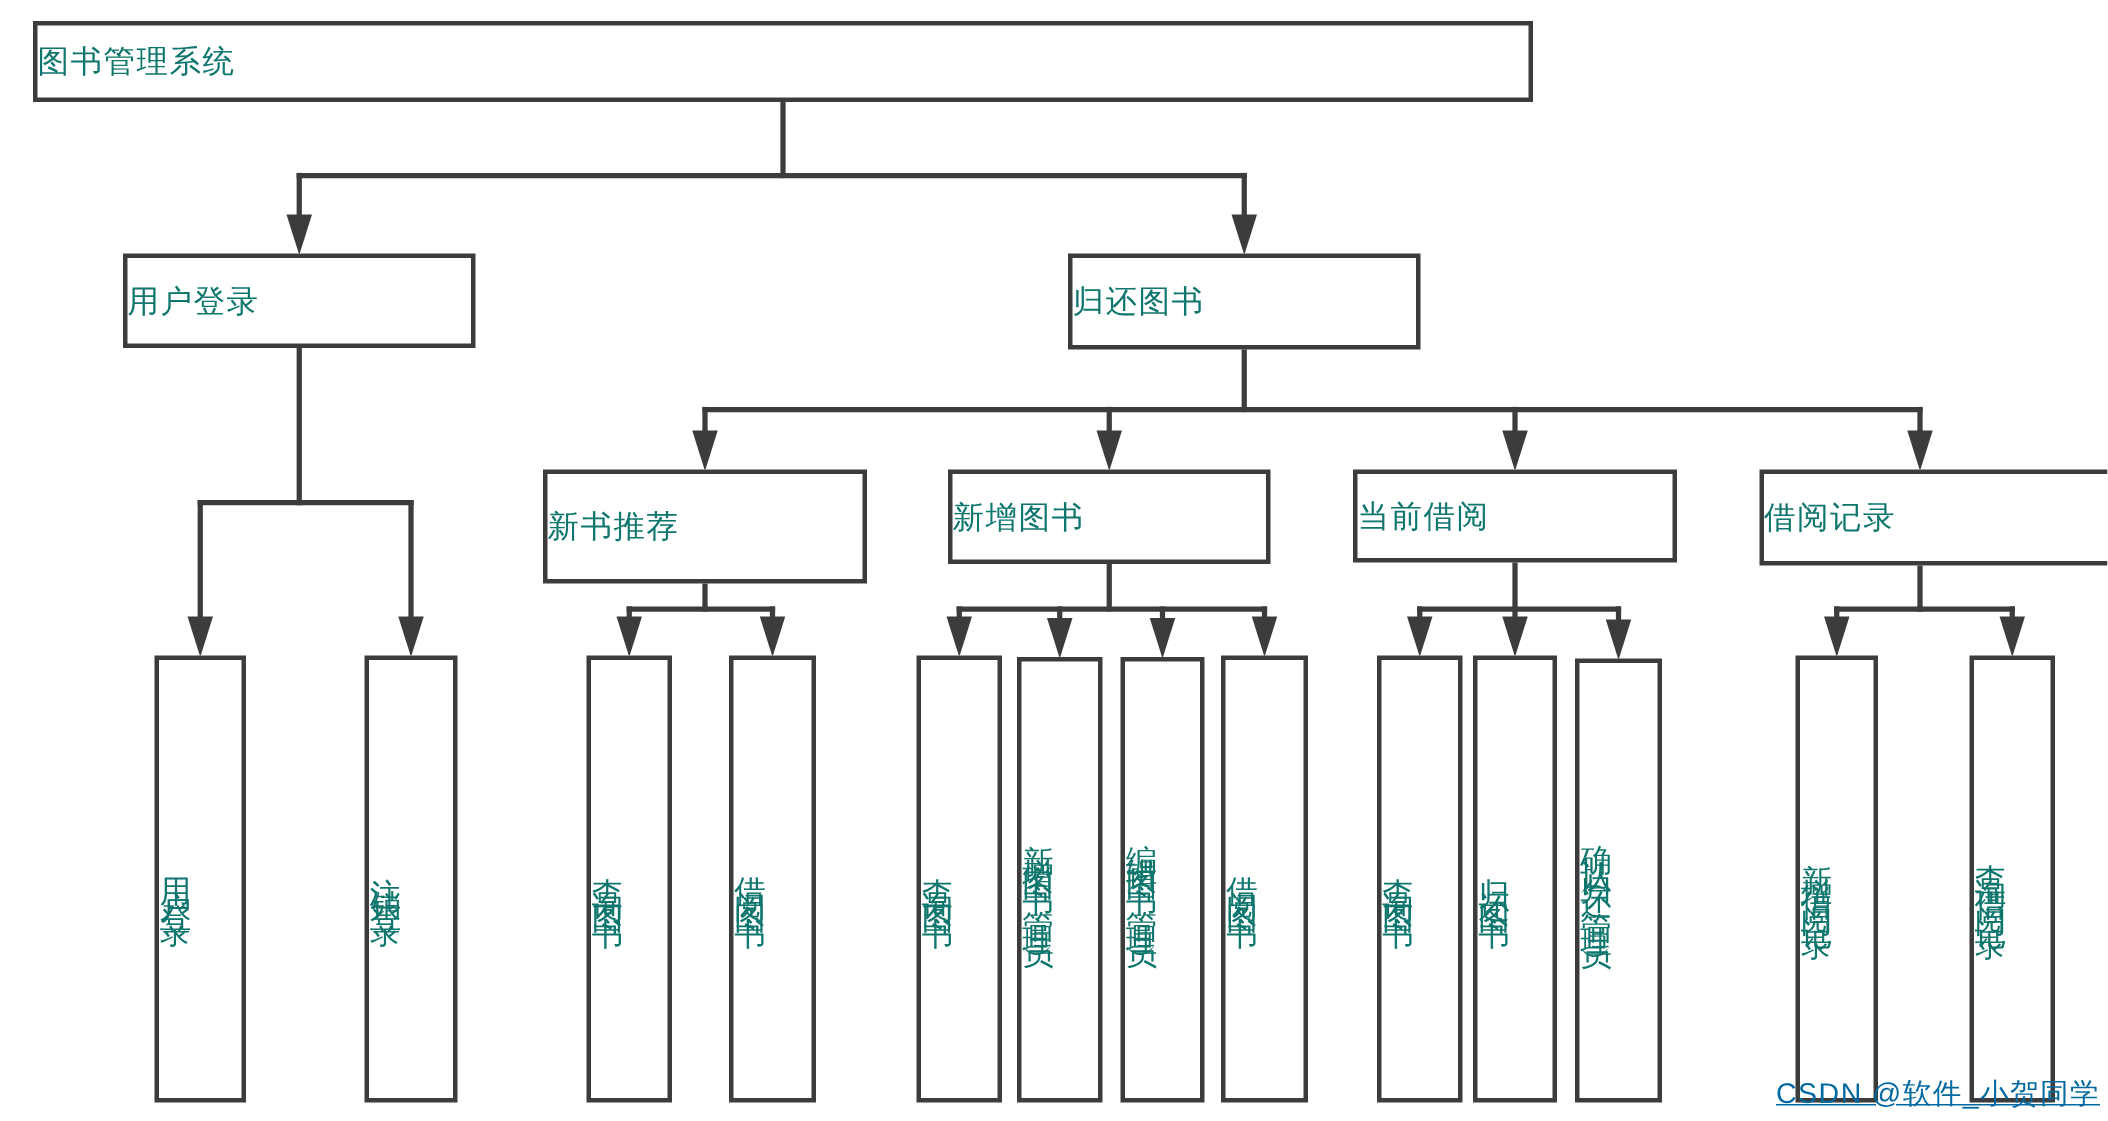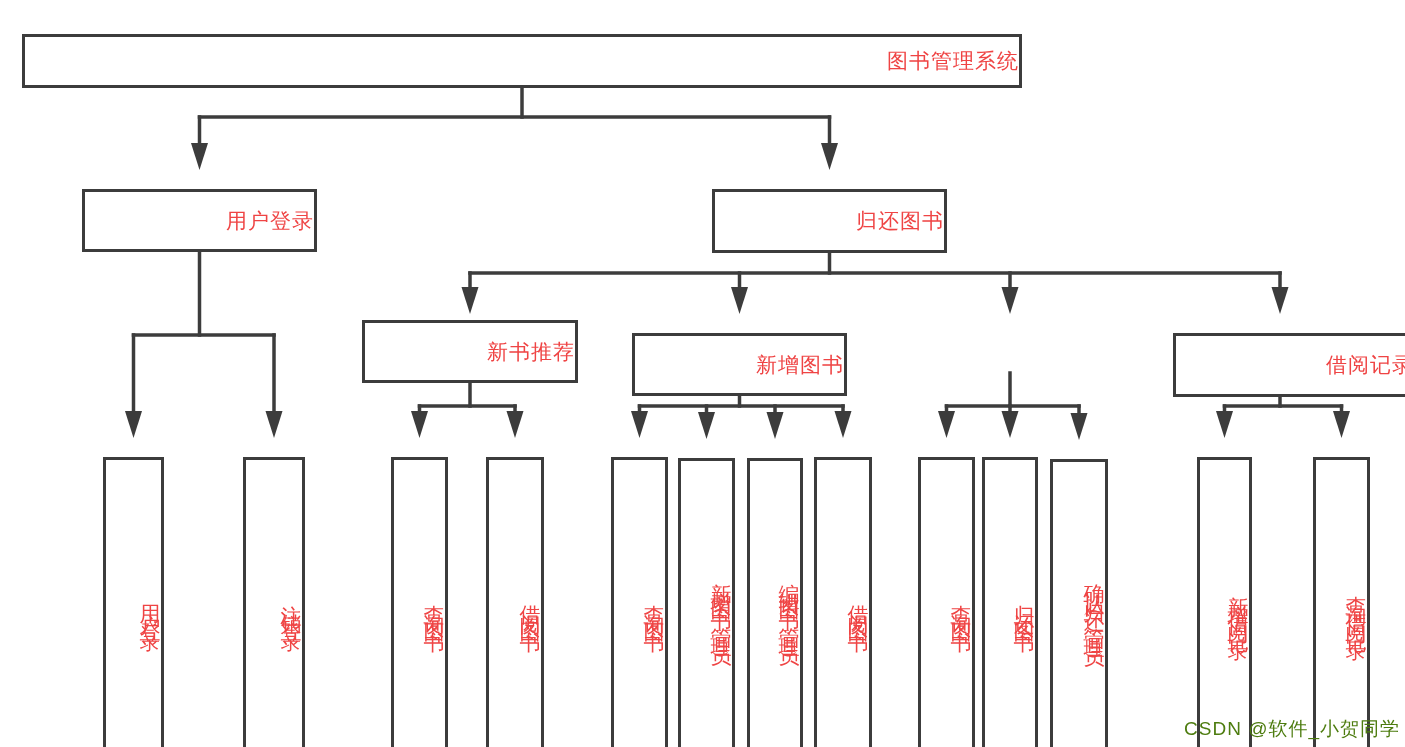--- a/index.html
+++ b/index.html
@@ -30,46 +30,46 @@
   .connector-layer polygon {
     fill: #3c3c3c;
   }
   .node {
     position: absolute;
     box-sizing: border-box;
     border: 3px solid #3c3c3c;
     background: #ffffff;
     display: flex;
     align-items: center;
-    justify-content: flex-end;
-    color: #ef4444;
-    margin-top: 20px;
+    justify-content: flex-start;
+    color: #0f766e;
   }
   .node.h span {
     font-size: 21px;
     letter-spacing: 1px;
     white-space: nowrap;
   }
   .node.v span {
     writing-mode: vertical-lr;
     text-orientation: mixed;
     font-size: 21px;
     letter-spacing: 9px;
     line-height: 1;
     white-space: nowrap;
   }
   .watermark {
     position: absolute;
     right: 5px;
     bottom: 5px;
     font-size: 19px;
     letter-spacing: 1px;
-    color: #4d7c0f;
+    color: #0369a1;
     z-index: 5;
     white-space: nowrap;
+    text-decoration: underline;
   }
 </style>
 </head>
 <body>
 
 <div class="canvas">
   <svg class="connector-layer" xmlns="http://www.w3.org/2000/svg" viewBox="0 0 1405 747">
       <line x1="522" y1="66" x2="522" y2="117"></line>
       <line x1="199.5" y1="117" x2="829.5" y2="117"></line>
       <line x1="199.5" y1="117" x2="199.5" y2="151"></line>
@@ -126,25 +126,28 @@
   <div class="watermark">CSDN @软件_小贺同学</div>
 <div class="node h" style="left: 22px; top: 14px; width: 1000px; height: 54px;">
       <span>图书管理系统</span>
     </div>
     <div class="node h" style="left: 82px; top: 169px; width: 235px; height: 63px;">
       <span>用户登录</span>
     </div>
     <div class="node h" style="left: 712px; top: 169px; width: 235px; height: 64px;">
       <span>归还图书</span>
     </div>
-    <div class="node h" style="left: 362px; top: 300px; width: 216px; height: 63px;">
+    <div class="node h" style="left: 362px; top: 313px; width: 216px; height: 76px;">
       <span>新书推荐</span>
     </div>
     <div class="node h" style="left: 632px; top: 313px; width: 215px; height: 63px;">
       <span>新增图书</span>
+    </div>
+    <div class="node h" style="left: 902px; top: 313px; width: 216px; height: 62px;">
+      <span>当前借阅</span>
     </div>
     <div class="node h" style="left: 1173px; top: 313px; width: 244px; height: 64px;">
       <span>借阅记录</span>
     </div>
     <div class="node v" style="left: 103px; top: 437px; width: 61px; height: 298px;">
       <span>用户登录</span>
     </div>
     <div class="node v" style="left: 243px; top: 437px; width: 62px; height: 298px;">
       <span>注销登录</span>
     </div>

